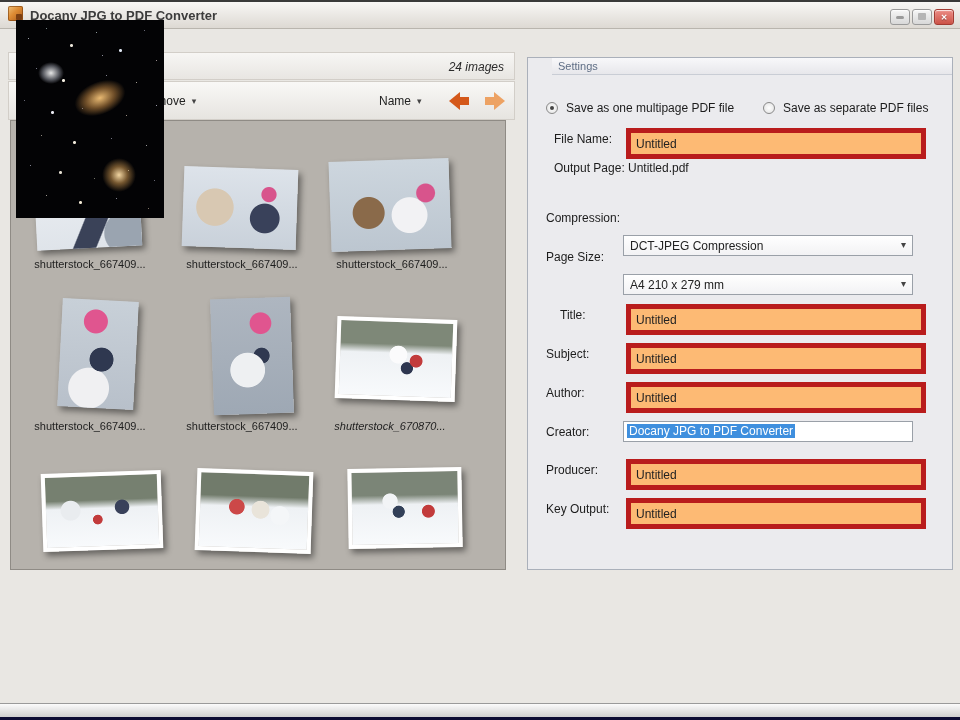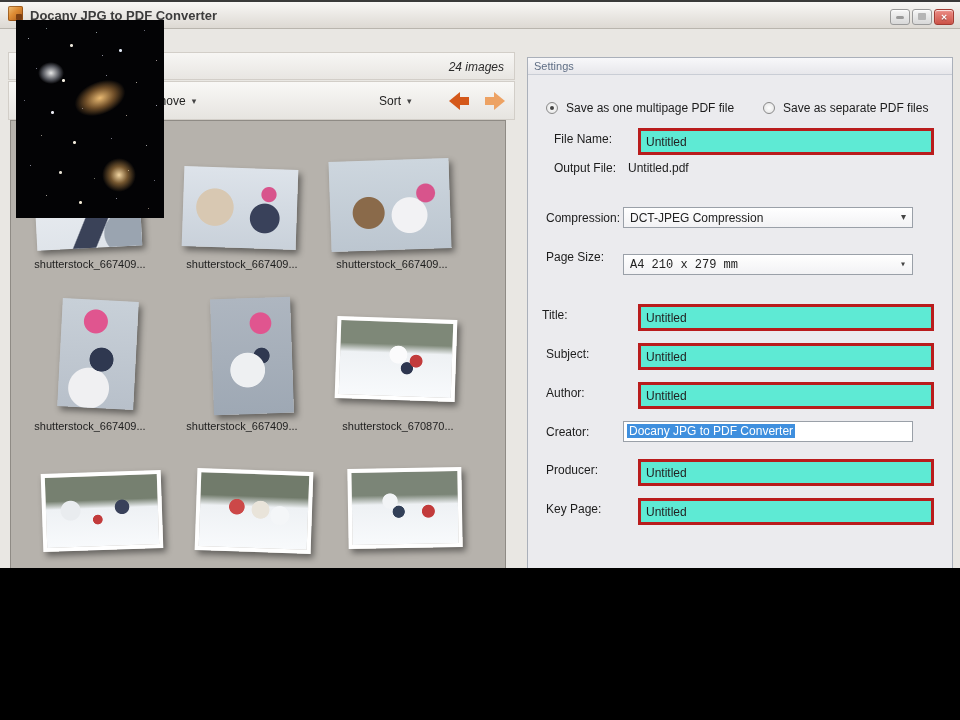--- a/index.html
+++ b/index.html
@@ -1,16 +1,16 @@
 <!DOCTYPE html>
 <html><head>
 <meta charset="utf-8">
 <style>
   html,body{margin:0;padding:0;background:#000;}
-  .stage{position:relative;width:960px;height:568px;overflow:hidden;background:#e9e7e3;
+  .stage{position:relative;width:960px;height:720px;overflow:hidden;background:#e9e7e3;
          font-family:"Liberation Sans",sans-serif;}
   .top-edge{position:absolute;top:0;left:0;width:960px;height:2px;background:#3a3a3a;}
 
   
   .titlebar{position:absolute;top:2px;left:0;width:960px;height:26px;
             background:linear-gradient(#f8f7f5,#ddd9d3);border-bottom:1px solid #b9b5ae;}
   .app-icon{position:absolute;left:8px;top:4px;width:15px;height:15px;border-radius:2px;
             background:linear-gradient(135deg,#f0c27a 0%,#dd8a33 45%,#a85a1c 100%);
             box-shadow:inset 0 0 0 1px rgba(120,60,10,.6);}
   .app-icon::after{content:"";position:absolute;right:1px;bottom:1px;width:6px;height:6px;
@@ -123,28 +123,28 @@
       86px 35px 0 0 #bbc, 110px 95px 0 0 #cba;}
   .galaxy-core{position:absolute;left:58px;top:62px;width:52px;height:32px;transform:rotate(-22deg);
       background:radial-gradient(ellipse at center,rgba(245,195,120,.95) 0%,rgba(200,140,70,.55) 40%,transparent 72%);}
   .galaxy-white{position:absolute;left:22px;top:42px;width:26px;height:22px;
       background:radial-gradient(ellipse at center,rgba(255,255,255,.9) 0%,rgba(200,205,220,.4) 45%,transparent 70%);}
   .star-glow{position:absolute;left:86px;top:138px;width:34px;height:34px;
       background:radial-gradient(circle,rgba(255,225,170,.95) 0%,rgba(230,170,90,.5) 35%,transparent 70%);}
 
   
   .settings{position:absolute;left:527px;top:57px;width:426px;height:513px;background:#ebebee;
-            border:1px solid #aab0ba;box-sizing:border-box;}
+            border:1px solid #aab0ba;box-sizing:border-box;padding-left:24px;}
   .settings-header{height:17px;background:linear-gradient(#f8f8fa,#e7e7eb);border-bottom:1px solid #c9cdd5;
             font-size:11px;color:#5f6e85;padding:2px 0 0 6px;box-sizing:border-box;}
   .srow-label{position:absolute;font-size:12px;color:#1c1c1c;}
-  .tinput{position:absolute;left:110px;width:280px;height:17px;border:3px solid #b91c1c;background:#5eead4;
+  .tinput{position:absolute;left:98px;width:280px;height:17px;border:5px solid #b91c1c;background:#fdba74;
           font-family:"Liberation Sans",sans-serif;font-size:12px;color:#222;padding:2px 5px;}
   .dropdown{position:absolute;left:95px;width:290px;height:21px;border:1px solid #9aa0a8;
-            background:linear-gradient(#fff,#f2f2f4);box-sizing:border-box;font-size:12px;color:#222;}
+            background:linear-gradient(#fff,#f2f2f4);box-sizing:border-box;font-size:12px;color:#222;margin-top:28px;}
   .dropdown .val{position:absolute;left:6px;top:3px;}
   .dropdown .dcaret{position:absolute;right:6px;top:3px;font-size:10px;color:#444;}
   .fake-input{position:absolute;left:95px;width:290px;height:21px;border:1px solid #9aa0a8;background:#fff;
             box-sizing:border-box;font-size:12px;}
   .sel-text{position:absolute;left:3px;top:2px;background:#3f8fde;color:#fff;padding:0 2px;}
   .radio{position:absolute;width:12px;height:12px;border-radius:50%;border:1px solid #8a8a8a;
          background:radial-gradient(#fff,#e0e0e0);box-sizing:border-box;}
   .radio.sel::after{content:"";position:absolute;left:3px;top:3px;width:4px;height:4px;border-radius:50%;background:#444;}
   .radio-label{position:absolute;font-size:12px;color:#1c1c1c;}
   .output-val{position:absolute;font-size:12px;color:#1c1c1c;}
@@ -180,21 +180,21 @@
 
   <div class="strip1">
     <div class="count-label">24 images</div>
   </div>
   <div class="strip2">
     <div class="tool-btn btn-remove">
       <span>Remove</span>
       <span class="caret">▾</span>
     </div>
     <div class="tool-btn btn-sort">
-      <span>Sort</span>
+      <span>Name</span>
       <span class="caret">▾</span>
     </div>
     <div class="nav-arrow nav-left">
       <span class="tri-l"></span>
       <span class="tail-l"></span>
     </div>
     <div class="nav-arrow nav-right">
       <span class="tri-r"></span>
       <span class="tail-r"></span>
     </div>
@@ -207,21 +207,21 @@
   <div class="thumb ph-a" style="left:183px;top:168px;width:114px;height:80px;transform:rotate(2deg);"></div>
   <div class="tlabel" style="left:172px;top:258px;">shutterstock_667409...</div>
   <div class="thumb ph-b" style="left:330px;top:160px;width:120px;height:90px;transform:rotate(-2deg);"></div>
   <div class="tlabel" style="left:322px;top:258px;">shutterstock_667409...</div>
 
   <div class="thumb ph-c" style="left:60px;top:300px;width:76px;height:108px;transform:rotate(3deg);"></div>
   <div class="tlabel" style="left:20px;top:420px;">shutterstock_667409...</div>
   <div class="thumb ph-d" style="left:212px;top:298px;width:80px;height:116px;transform:rotate(-2deg);"></div>
   <div class="tlabel" style="left:172px;top:420px;">shutterstock_667409...</div>
   <div class="thumb ph-e bordered" style="left:336px;top:318px;width:112px;height:74px;transform:rotate(2deg);"></div>
-  <div class="tlabel" style="left:328px;top:420px;">shutterstock_670870...</div>
+  <div class="tlabel" style="left:320px;top:420px;font-style:italic;">shutterstock_670870...</div>
 
   <div class="thumb ph-f bordered" style="left:42px;top:472px;width:112px;height:70px;transform:rotate(-2deg);"></div>
   <div class="thumb ph-g bordered" style="left:196px;top:470px;width:108px;height:74px;transform:rotate(2deg);"></div>
   <div class="thumb ph-h bordered" style="left:348px;top:468px;width:106px;height:72px;transform:rotate(-1deg);"></div>
 
   <div class="vscroll">
     <div class="vscroll-up">▴</div>
     <div class="vscroll-thumb"></div>
   </div>
 
@@ -236,51 +236,51 @@
     <div class="settings-header">Settings</div>
 
     <div class="radio sel" style="left:18px;top:44px;"></div>
     <div class="radio-label" style="left:38px;top:43px;">Save as one multipage PDF file</div>
     <div class="radio" style="left:235px;top:44px;"></div>
     <div class="radio-label" style="left:255px;top:43px;">Save as separate PDF files</div>
 
     <div class="srow-label" style="left:26px;top:74px;">File Name:</div>
     <input class="tinput" style="top: 70px;" value="Untitled">
 
-    <div class="srow-label" style="left:26px;top:103px;">Output File:</div>
+    <div class="srow-label" style="left:26px;top:103px;">Output Page:</div>
     <div class="output-val" style="left:100px;top:103px;">Untitled.pdf</div>
 
     <div class="srow-label" style="left:18px;top:153px;">Compression:</div>
     <div class="dropdown" style="top:149px;">
       <span class="val">DCT-JPEG Compression</span>
       <span class="dcaret">▾</span>
     </div>
 
     <div class="srow-label" style="left:18px;top:192px;">Page Size:</div>
-    <div class="dropdown" style="top:196px;font-family:Liberation Mono, monospace;">
+    <div class="dropdown" style="top:188px;">
       <span class="val">A4 210 x 279 mm</span>
       <span class="dcaret">▾</span>
     </div>
 
-    <div class="srow-label" style="left:14px;top:250px;">Title:</div>
+    <div class="srow-label" style="left:32px;top:250px;">Title:</div>
     <input class="tinput" style="top: 246px;" value="Untitled">
 
     <div class="srow-label" style="left:18px;top:289px;">Subject:</div>
     <input class="tinput" style="top: 285px;" value="Untitled">
 
     <div class="srow-label" style="left:18px;top:328px;">Author:</div>
     <input class="tinput" style="top: 324px;" value="Untitled">
 
     <div class="srow-label" style="left:18px;top:367px;">Creator:</div>
     <div class="fake-input" style="top:363px;">
       <span class="sel-text">Docany JPG to PDF Converter</span>
     </div>
 
     <div class="srow-label" style="left:18px;top:405px;">Producer:</div>
     <input class="tinput" style="top: 401px;" value="Untitled">
 
-    <div class="srow-label" style="left:18px;top:444px;">Key Page:</div>
+    <div class="srow-label" style="left:18px;top:444px;">Key Output:</div>
     <input class="tinput" style="top: 440px;" value="Untitled">
   </div>
 
   <div class="graybar"></div>
   <div class="bottom-edge"></div>
 </div>
 
 </body></html>

